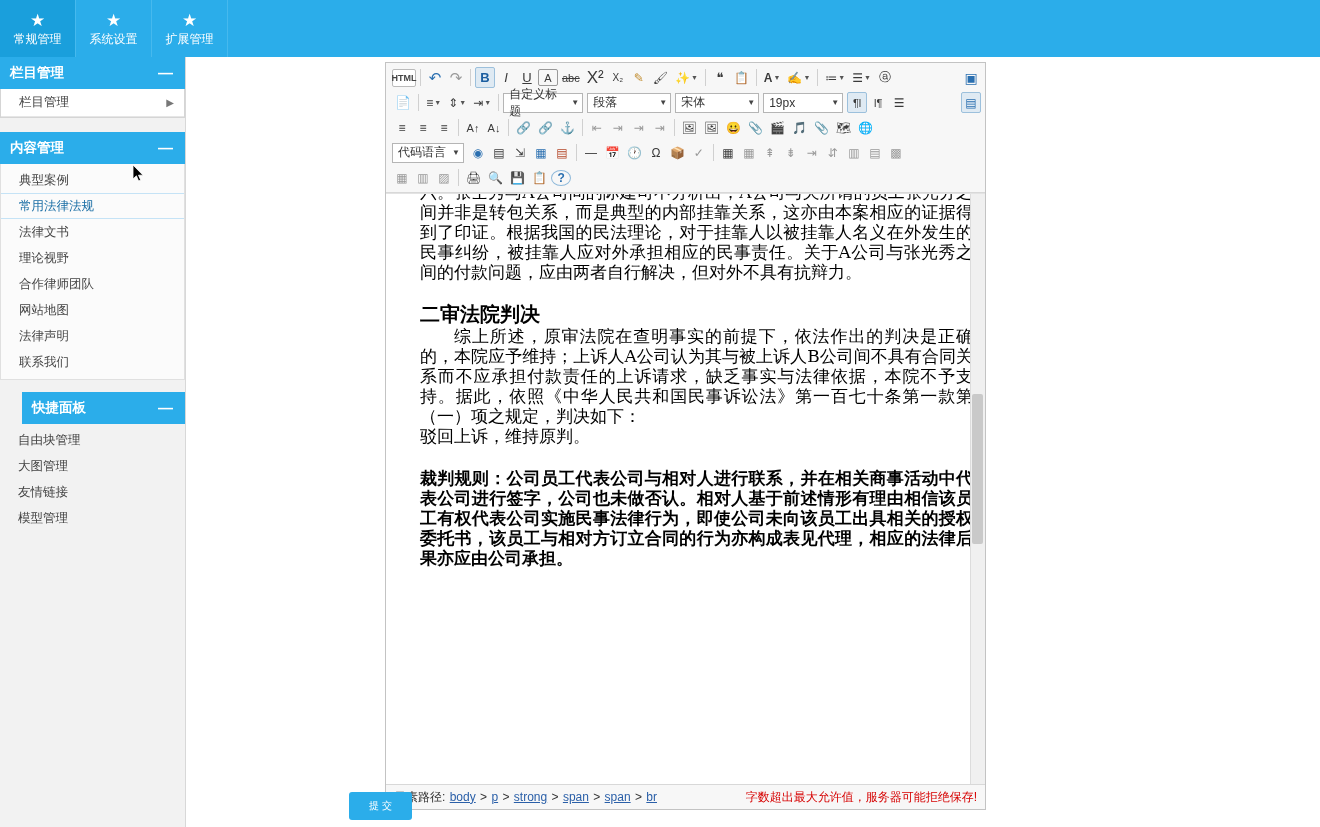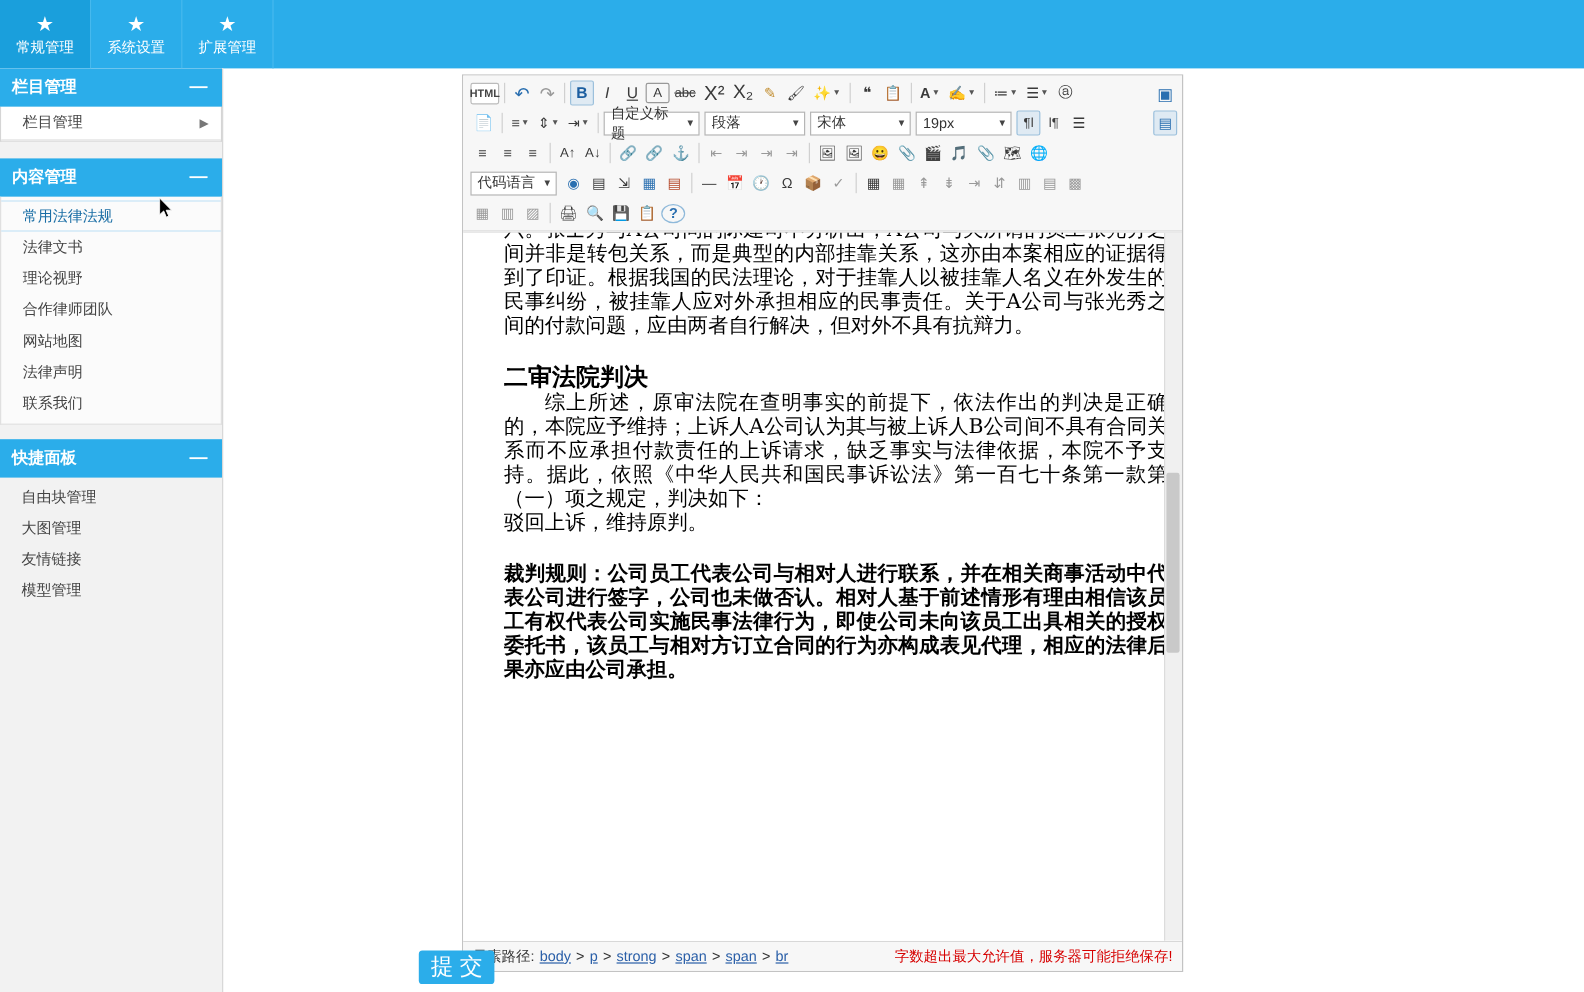--- a/index.html
+++ b/index.html
@@ -273,21 +273,21 @@
   }
 
   .submit-btn {
     position: absolute;
     left: 349px;
     top: 792px;
     width: 63px;
     height: 28px;
     background: #2badea;
     color: #fff;
-    font-size: 19px;
+    font-size: 10px;
     border: none;
     border-radius: 3px;
     cursor: pointer;
     font-family: "Liberation Sans", sans-serif;
   }
 </style>
 </head>
 <body>
 
 <div class="topbar">
@@ -316,20 +316,23 @@
       <span>栏目管理</span>
       <span class="arrow">▶</span>
     </div>
   </div>
 
   <div class="panel-head" style="margin-top:14px;">
     <span>内容管理</span>
     <span class="minus">—</span>
   </div>
   <div class="menu-list">
+    <div class="menu-item">
+        <span>典型案例</span>
+      </div>
     <div class="menu-item selected">
         <span>常用法律法规</span>
       </div>
     <div class="menu-item">
         <span>法律文书</span>
       </div>
     <div class="menu-item">
         <span>理论视野</span>
       </div>
     <div class="menu-item">
@@ -339,21 +342,21 @@
         <span>网站地图</span>
       </div>
     <div class="menu-item">
         <span>法律声明</span>
       </div>
     <div class="menu-item">
         <span>联系我们</span>
       </div>
   </div>
 
-  <div class="panel-head" style="margin-top:12px;">
+  <div class="panel-head" style="margin-top:12px;margin-left:22px;">
     <span>快捷面板</span>
     <span class="minus">—</span>
   </div>
   <div class="menu-list" style="border:none;background:transparent;">
     <div class="menu-item" style="background:transparent;">
         <span>自由块管理</span>
       </div>
     <div class="menu-item" style="background:transparent;">
         <span>大图管理</span>
       </div>
@@ -379,21 +382,21 @@
       <div class="sep"></div>
       <div class="tbtn" style="color:#2a6fb0;font-size:15px;">↶</div>
       <div class="tbtn dim" style="font-size:15px;">↷</div>
       <div class="sep"></div>
       <div class="tbtn bold active">B</div>
       <div class="tbtn ital">I</div>
       <div class="tbtn undl">U</div>
       <div class="tbtn" style="border:1px solid #999;width:18px;height:17px;font-size:11px;">A</div>
       <div class="tbtn strike">abc</div>
       <div class="tbtn" style="font-size:17px;">X²</div>
-      <div class="tbtn" style="font-size:16px;">X₂</div>
+      <div class="tbtn" style="font-size:10px;">X₂</div>
       <div class="tbtn" style="color:#c08a2a;">✎</div>
       <div class="tbtn">🖌</div>
       <div class="tbtn">
           <span>✨</span>
           <span class="caret">▼</span>
         </div>
       <div class="sep"></div>
       <div class="tbtn" style="font-size:13px;">❝</div>
       <div class="tbtn">📋</div>
       <div class="sep"></div>

